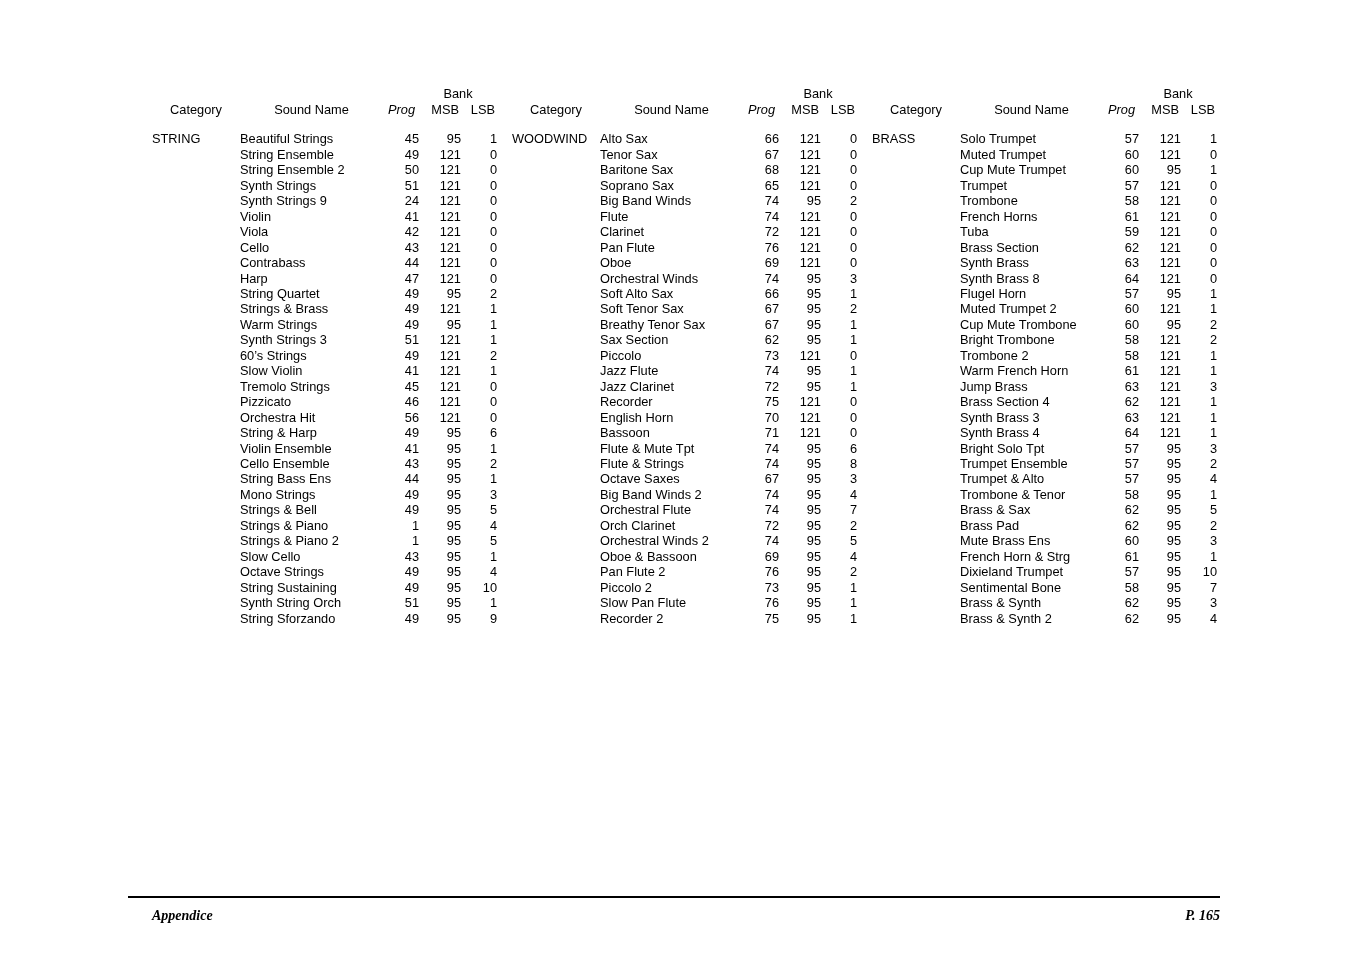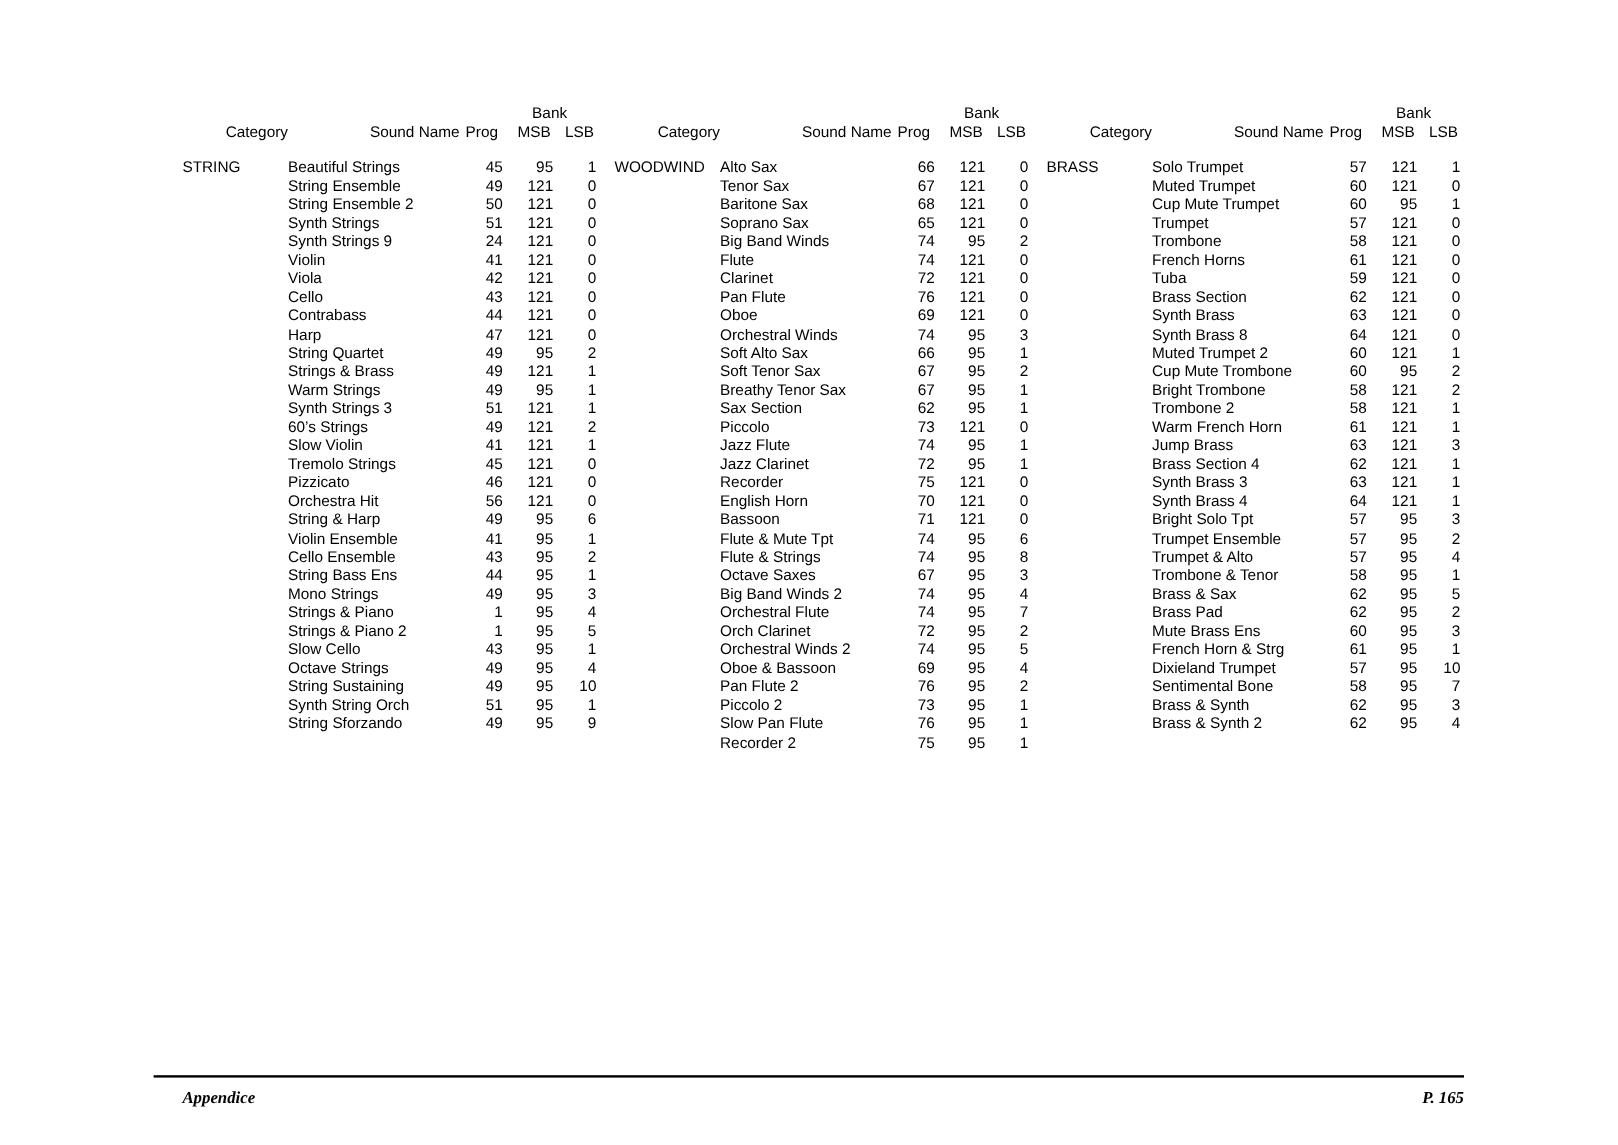--- a/index.html
+++ b/index.html
@@ -63,29 +63,30 @@
     height: 15px;
     font-size: 12.8px;
     text-align: center;
   }
   tr.bank-row th.bank-span {
     text-align: center;
   }
   tr.head-row th {
     height: 16px;
     font-size: 12.8px;
-    text-align: right;
+    text-align: center;
   }
   tr.head-row th.num-head {
     text-align: right;
     padding-right: 2px;
   }
   tr.head-row th.prog-head {
     text-align: right;
     padding-right: 4px;
+    font-style: italic;
   }
 
   tr.spacer-row td {
     height: 14px;
   }
 
   tr.data-row td {
     height: 15.45px;
     font-size: 12.8px;
   }
@@ -324,20 +325,27 @@
             </tr>
             <tr class="data-row">
               <td class="cat-cell"></td>
               <td class="name-cell">Mono Strings</td>
               <td class="prog-cell">49</td>
               <td class="num-cell">95</td>
               <td class="num-cell">3</td>
             </tr>
             <tr class="data-row">
               <td class="cat-cell"></td>
+              <td class="name-cell">Strings &amp; Bell</td>
+              <td class="prog-cell">49</td>
+              <td class="num-cell">95</td>
+              <td class="num-cell">5</td>
+            </tr>
+            <tr class="data-row">
+              <td class="cat-cell"></td>
               <td class="name-cell">Strings &amp; Piano</td>
               <td class="prog-cell">1</td>
               <td class="num-cell">95</td>
               <td class="num-cell">4</td>
             </tr>
             <tr class="data-row">
               <td class="cat-cell"></td>
               <td class="name-cell">Strings &amp; Piano 2</td>
               <td class="prog-cell">1</td>
               <td class="num-cell">95</td>
@@ -731,20 +739,27 @@
             </tr>
             <tr class="data-row">
               <td class="cat-cell"></td>
               <td class="name-cell">Synth Brass 8</td>
               <td class="prog-cell">64</td>
               <td class="num-cell">121</td>
               <td class="num-cell">0</td>
             </tr>
             <tr class="data-row">
               <td class="cat-cell"></td>
+              <td class="name-cell">Flugel Horn</td>
+              <td class="prog-cell">57</td>
+              <td class="num-cell">95</td>
+              <td class="num-cell">1</td>
+            </tr>
+            <tr class="data-row">
+              <td class="cat-cell"></td>
               <td class="name-cell">Muted Trumpet 2</td>
               <td class="prog-cell">60</td>
               <td class="num-cell">121</td>
               <td class="num-cell">1</td>
             </tr>
             <tr class="data-row">
               <td class="cat-cell"></td>
               <td class="name-cell">Cup Mute Trombone</td>
               <td class="prog-cell">60</td>
               <td class="num-cell">95</td>

